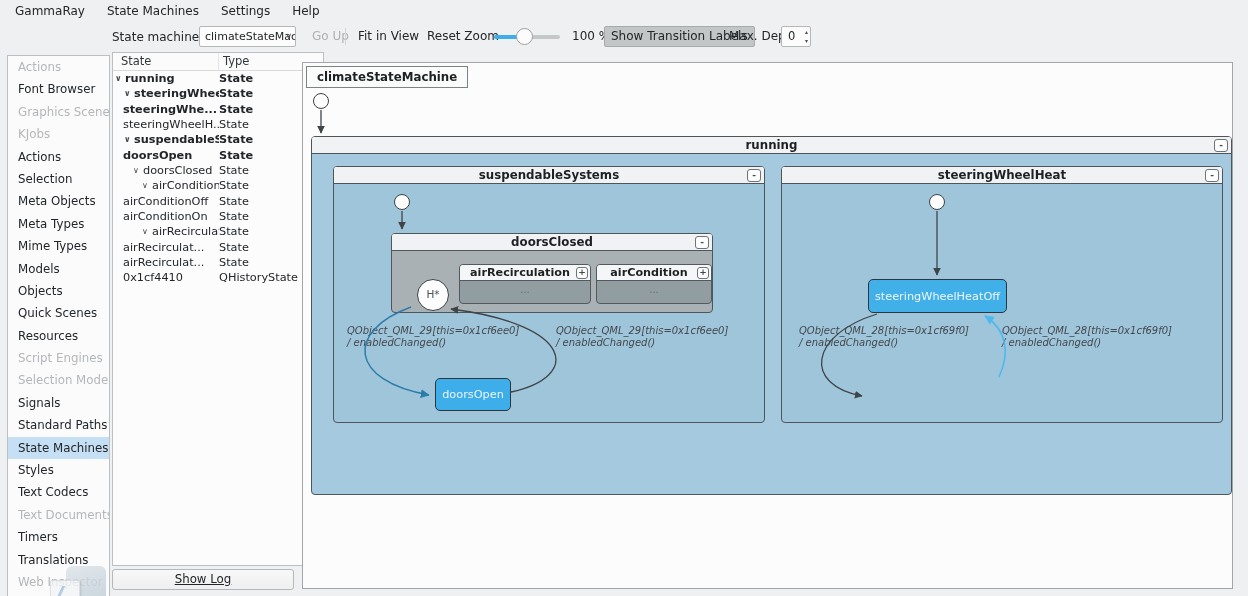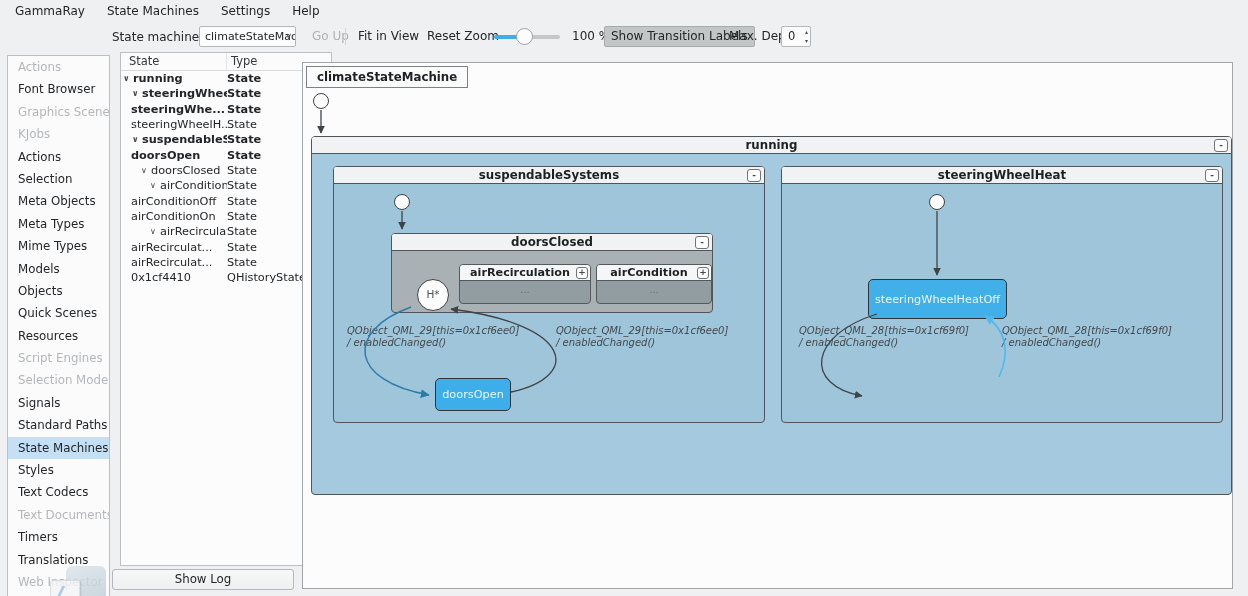--- a/index.html
+++ b/index.html
@@ -45,38 +45,38 @@
   .watermark { position:absolute; left:42px; bottom:2px; width:58px; height:52px; opacity:.8; }
   .watermark .mon { position:absolute; right:2px; top:2px; width:40px; height:40px;
     background:linear-gradient(160deg,#dde4e9,#b9c9d4); border-radius:6px; }
   .watermark .base { position:absolute; right:0px; top:36px; width:48px; height:12px;
     background:linear-gradient(#cfd9e0,#aabccb); border-radius:6px; }
   .watermark .card { position:absolute; left:0; top:16px; width:30px; height:32px;
     background:#f3f4f5; border:1px solid #d6dade; border-radius:2px; box-shadow:1px 1px 2px rgba(0,0,0,.15); }
   .watermark .zig { position:absolute; left:8px; top:22px; width:12px; height:18px;
     border-left:3px solid #9fc0dd; transform:skewX(-25deg); }
   
-  .treepanel { position:absolute; left:120px; top:52px; width:212px; height:514px;
+  .treepanel { position:absolute; left:112px; top:52px; width:212px; height:514px;
     background:#fcfcfd; border:1px solid #bcc0c4; overflow:hidden; }
   .tree-header { display:flex; height:18px; line-height:17px; background:#fbfbfc;
     border-bottom:1px solid #d8dadc; color:#33383b; font-size:11.5px; }
   .tree-header .c1 { width:106px; padding-left:8px; border-right:1px solid #e3e5e7; }
   .tree-header .c2 { padding-left:4px; }
   .tree-row { display:flex; height:15.35px; line-height:15.35px; font-size:11.3px; white-space:nowrap; }
   .tree-row .c1 { width:106px; overflow:hidden; display:flex; align-items:center; }
   .tree-row .c2 { overflow:hidden; }
   .tree-row.b { font-weight:bold; }
   .expander { display:inline-block; width:10px; font-size:8px; color:#44494c; flex:none; }
   .expander.open::before { content:"\2228"; }
   .d0 { padding-left:2px; } .d1 { padding-left:11px; } .d2 { padding-left:20px; }
   .d3 { padding-left:29px; } .d4 { padding-left:38px; }
   .noexp { padding-left:10px; }
   .showlog { position:absolute; left:112px; top:569px; width:182px; height:21px;
     background:linear-gradient(#f8f8f8,#eeeff0); border:1px solid #b4b8bb; border-radius:3px;
-    text-align:center; line-height:19px; font-size:11.8px; }
+    text-align:center; line-height:19px; font-size:11.8px;text-decoration:underline; }
   
   .view { position:absolute; left:302px; top:62px; width:931px; height:527px;
     background:#fcfcfd; border:1px solid #a2a6a9; }
   .machine-tab { position:absolute; left:3px; top:3px; padding:3px 10px;
     background:#fafbfb; border:1px solid #7d8286; font-weight:bold; font-size:11.8px; color:#1d2124; }
   .circle { position:absolute; width:16px; height:16px; border-radius:50%;
     background:#fdfdfd; border:1.5px solid #3c4245; }
   .hcircle { position:absolute; width:32px; height:32px; border-radius:50%;
     background:#fdfdfd; border:1.5px solid #3c4245; text-align:center; line-height:29px;
     font-size:10.5px; color:#4a5053; }
@@ -295,21 +295,21 @@
   </div>
   <div class="mini" style="left:293px; top:201px; width:116px; height:40px;">
     <div class="hdr"><span>airCondition</span>
       <span class="winbtn plus"></span></div>
     <div class="dots">...</div>
   </div>
 
   <div class="hcircle" style="left:114px; top:216px;">H*</div>
 
   <div class="leaf" style="left:132px; top:315px; width:76px; height:33px; background:#3daee9; color:#eaf5fc;">doorsOpen</div>
-  <div class="leaf" style="left:565px; top:216px; width:139px; height:40px; background:#41afe8; color:#edf7fd;">steeringWheelHeatOff</div>
+  <div class="leaf" style="left:565px; top:216px; width:139px; height:34px; background:#41afe8; color:#edf7fd;">steeringWheelHeatOff</div>
 
   <div class="circle" style="left:10px; top:30px;"></div>
   <div class="circle" style="left:91px; top:131px;"></div>
   <div class="circle" style="left:626px; top:131px;"></div>
 
   <div class="tlabel" style="left:44px; top:262px;">
     <div>QObject_QML_29[this=0x1cf6ee0]</div>
     <div>/ enabledChanged()</div>
   </div>
   <div class="tlabel" style="left:253px; top:262px;">

